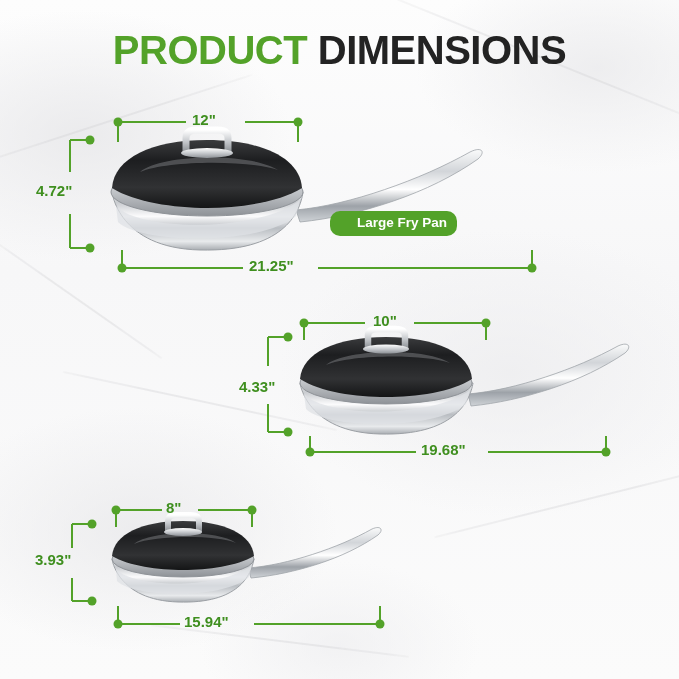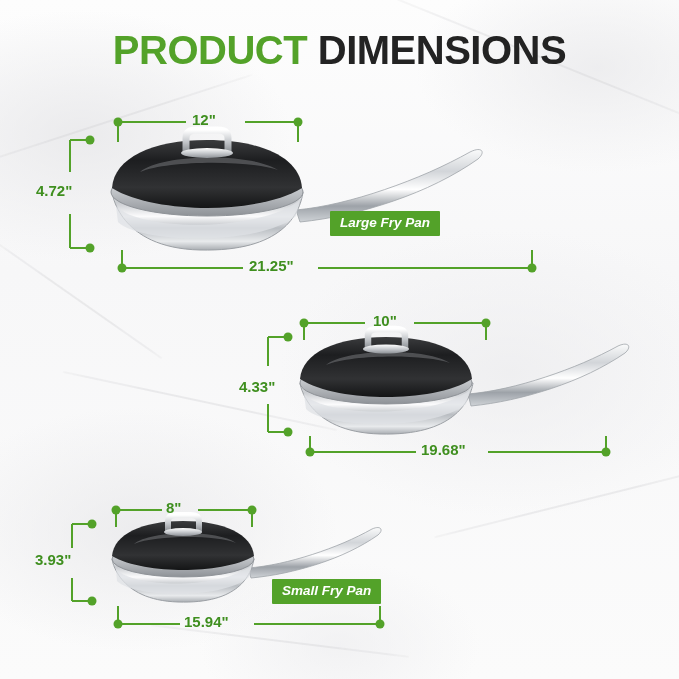--- a/index.html
+++ b/index.html
@@ -48,25 +48,24 @@
   }
   .title .green { color: #53a229; }
   .title .dark  { color: #232323; }
 
   .label-pill {
     position: absolute;
     background: #53a229;
     color: #ffffff;
     font-size: 13.5px;
     font-weight: bold;
-    border-radius: 1px;
-    padding: 5px 10px 6px 10px;
+    border-radius: 10px;
+    padding: 5px 10px 6px 27px;
     white-space: nowrap;
     line-height: 1;
-    font-style: italic;
   }
 
   .dim-text {
     position: absolute;
     color: #3f8f1f;
     font-weight: bold;
     font-size: 15px;
     white-space: nowrap;
   }
 
@@ -249,15 +248,14 @@
   <div class="dim-text" style="left:249px; top:257px;">21.25"</div>
   <div class="label-pill" style="left:330px; top:211px;">Large Fry Pan</div>
 
   <div class="dim-text" style="left:373px; top:312px;">10"</div>
   <div class="dim-text" style="left:239px; top:378px;">4.33"</div>
   <div class="dim-text" style="left:421px; top:441px;">19.68"</div>
 
   <div class="dim-text" style="left:166px; top:499px;">8"</div>
   <div class="dim-text" style="left:35px; top:551px;">3.93"</div>
   <div class="dim-text" style="left:184px; top:613px;">15.94"</div>
-  <div class="label-pill" style="left:272px; top:579px;">Small Fry Pan</div>
 
 </div>
 
 </body></html>

